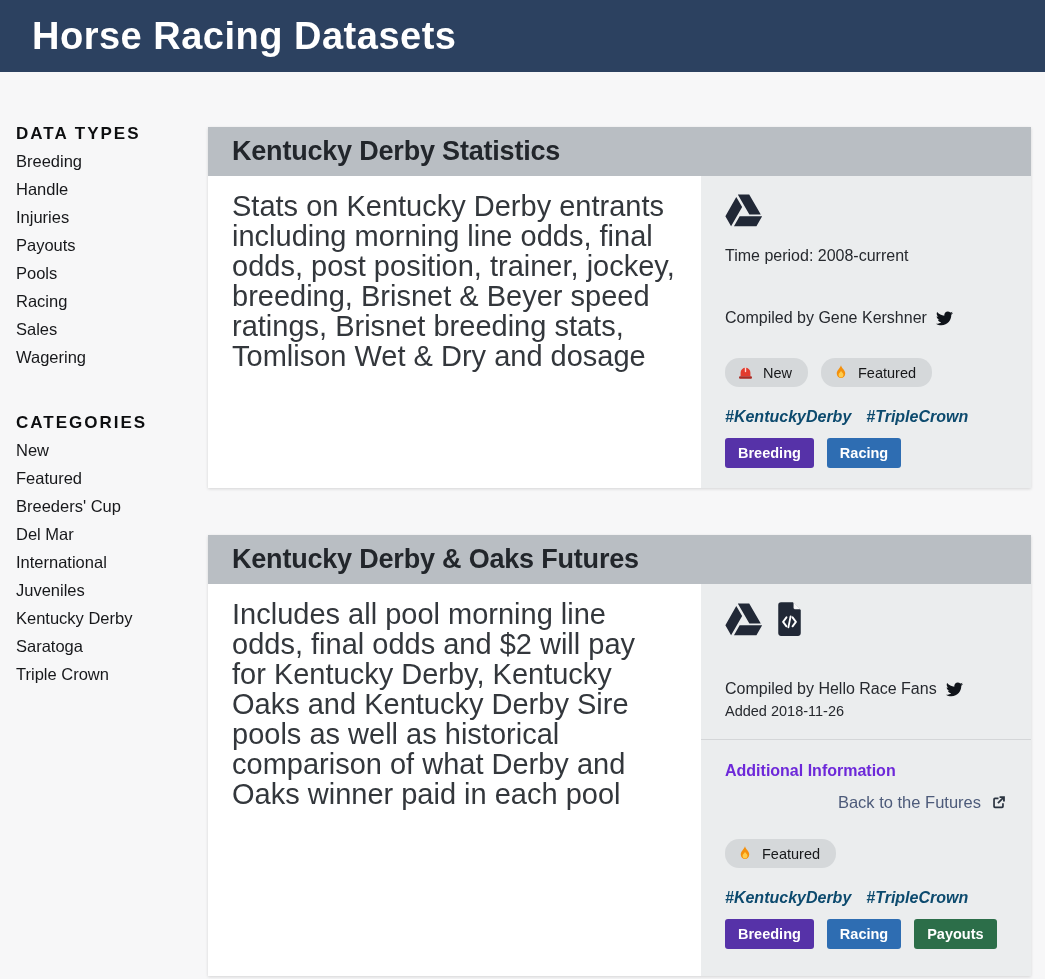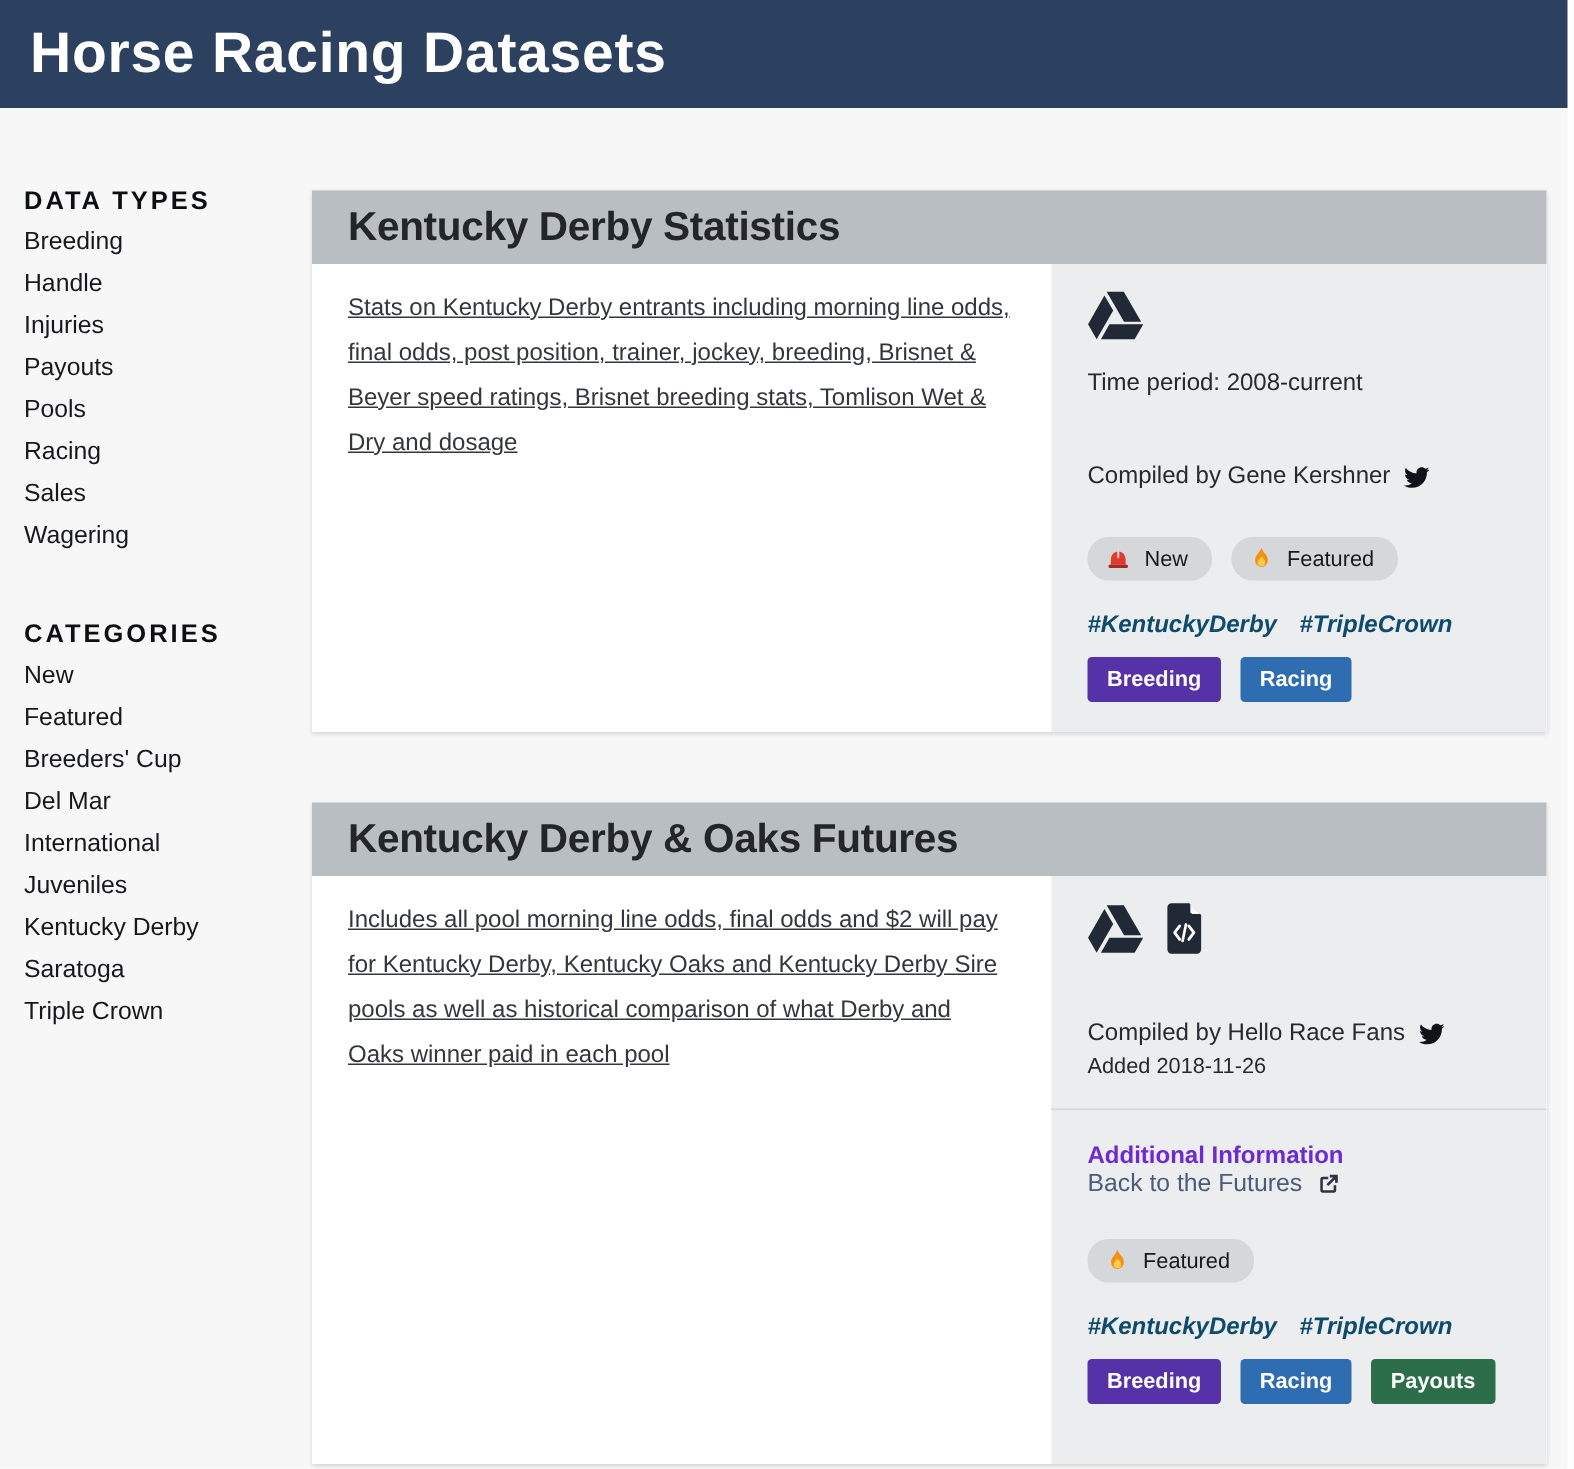--- a/index.html
+++ b/index.html
@@ -14,21 +14,21 @@
     position: absolute; top: 0; left: 0;
     width: 1045px; height: 979px;
     background: #f7f7f8;
   }
   
   .app-header {
     height: 72px; background: #2c4160;
     display: flex; align-items: center;
   }
   .app-header h1 {
-    margin: 0; padding-left: 20px;
+    margin: 0; padding-left: 32px;
     font-size: 38px; font-weight: bold; letter-spacing: 0.5px;
     color: #ffffff;
   }
   
   .sidebar { position: absolute; left: 16px; top: 124px; width: 178px; }
   .side-heading {
     font-size: 17px; font-weight: bold; letter-spacing: 2px;
     color: #0d0e10; margin: 0 0 8px 0;
   }
   .side-section + .side-section { margin-top: 46px; }
@@ -47,21 +47,21 @@
     font-size: 27px; font-weight: 600; color: #22262b;
     letter-spacing: -0.2px;
   }
   .card-body { display: flex; }
   .body-1 { min-height: 302px; }
   .body-2 { min-height: 392px; }
   .card-main {
     width: 493px; background: #ffffff;
     padding: 15px 26px 20px 24px;
   }
-  .card-desc { font-size: 16px; line-height: 30px; color: #33373c; text-decoration: underline; }
+  .card-desc { font-size: 29px; line-height: 30px; color: #33373c; }
   .card-side {
     flex: 1; background: #ebedee;
     padding: 14px 24px 20px 24px;
   }
   .icons-row { display: flex; align-items: center; gap: 14px; margin: 4px 0 20px 0; }
   .meta-line { font-size: 16px; color: #26292e; }
   .time-period { margin-bottom: 23px; }
   .compiled-row { display: flex; align-items: center; gap: 9px; margin-top: 44px; }
   .added-line { font-size: 14.5px; color: #26292e; margin-top: 5px; }
   .badges-row { display: flex; gap: 13px; margin-top: 31px; }
@@ -75,21 +75,21 @@
   .hashtag { font-size: 16px; font-weight: bold; color: #0c4a6e; cursor: pointer; font-style: italic; }
   .tags-row { display: flex; gap: 13px; margin-top: 12px; }
   .tag {
     color: #ffffff; font-weight: bold; font-size: 14.5px;
     padding: 7px 13px; border-radius: 3px; cursor: pointer;
   }
   .divider { border-top: 1px solid #d4d6d8; margin: 20px -24px 0 -24px; }
   .addinfo-heading { font-size: 16px; font-weight: bold; color: #6d28d9; margin-top: 22px; }
   .addinfo-link {
     display: flex; align-items: center; gap: 9px;
-    font-size: 16.5px; color: #4d5b7a; cursor: pointer;
+    margin-top: 13px; font-size: 16.5px; color: #4d5b7a; cursor: pointer; justify-content: flex-end;
   }
   .svg-icon { display: block; }
 </style>
 </head>
 <body>
 
 <div class="page">
 
   <div class="app-header">
     <h1>Horse Racing Datasets</h1>

